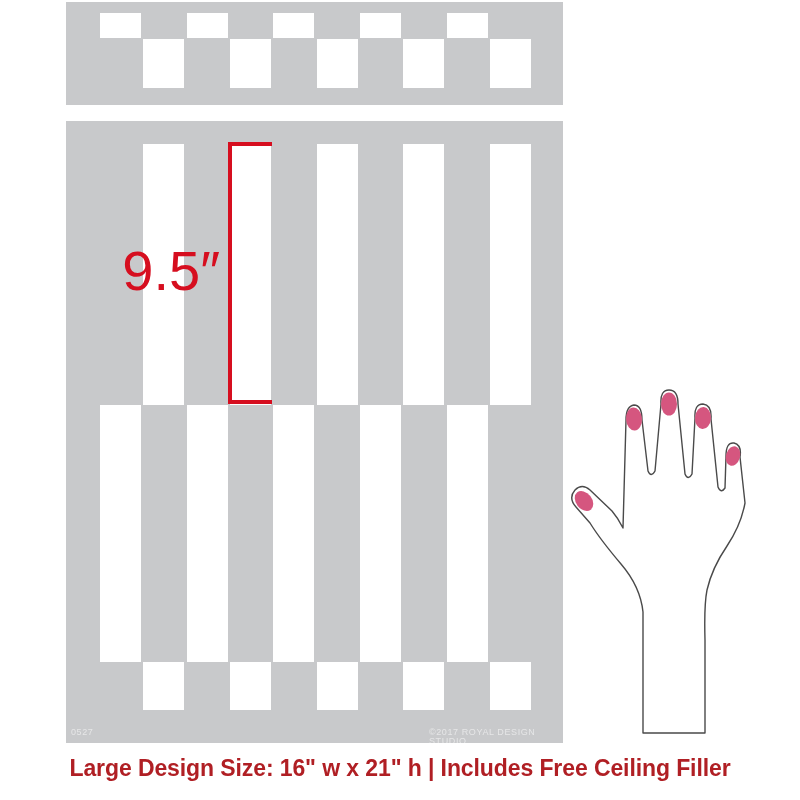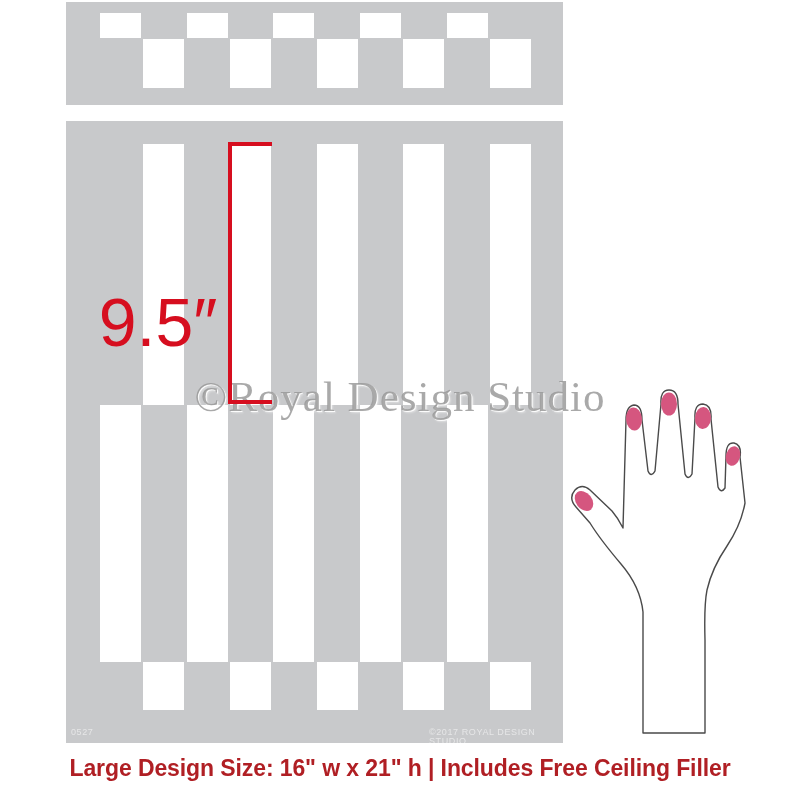--- a/index.html
+++ b/index.html
@@ -4,21 +4,21 @@
 <style>
   html,body{margin:0;padding:0;}
   body{background:var(--background,#fff);font-family:"Liberation Sans",sans-serif;}
   .canvas{position:relative;width:800px;height:800px;background:var(--background,#fff);overflow:hidden;}
 
   .layer{position:absolute;left:0;top:0;width:800px;height:800px;}
 
   
   .dim-label{position:absolute;color:var(--dimension-red,#d60e1f);line-height:1;
              font-family:"Liberation Sans",sans-serif;}
-  .dim-label.height{left:96px;top:243px;width:124px;text-align:center;font-size:68px;margin-top:45px;}
+  .dim-label.height{left:96px;top:243px;width:124px;text-align:right;font-size:56px;}
   .dim-label.width{left:206px;top:409px;font-size:47px;}
 
   .bracket-part{position:absolute;background:var(--dimension-red,#d60e1f);}
 
   
   .watermark{position:absolute;top:372px;left:0;width:100%;text-align:center;
              font-family:"Liberation Serif",serif;font-size:43px;letter-spacing:1px;
              color:rgba(150,150,150,0.82);
              text-shadow:1px 1px 0 rgba(255,255,255,0.9), 2px 2px 2px rgba(255,255,255,0.45);}
 
@@ -66,21 +66,20 @@
       <rect x="273" y="405" width="41" height="257" fill="#ffffff"></rect>
       <rect x="360" y="405" width="41" height="257" fill="#ffffff"></rect>
       <rect x="447" y="405" width="41" height="257" fill="#ffffff"></rect>
       <rect x="143" y="662" width="41" height="48" fill="#ffffff"></rect>
       <rect x="230" y="662" width="41" height="48" fill="#ffffff"></rect>
       <rect x="317" y="662" width="41" height="48" fill="#ffffff"></rect>
       <rect x="403" y="662" width="41" height="48" fill="#ffffff"></rect>
       <rect x="490" y="662" width="41" height="48" fill="#ffffff"></rect>
     </svg>
 
-  <div class="watermark">©Royal Design Studio</div>
 
   <div id="annotation-layer" class="layer">
       <div class="bracket-part" style="left: 228px; top: 142px; width: 4px; height: 262px;"></div>
       <div class="bracket-part" style="left: 228px; top: 142px; width: 44px; height: 4px;"></div>
       <div class="bracket-part" style="left: 228px; top: 400px; width: 44px; height: 4px;"></div>
     </div>
 
   <div class="dim-label height">9.5″</div>
 
   <svg class="layer" width="800" height="800" viewBox="0 0 800 800">

